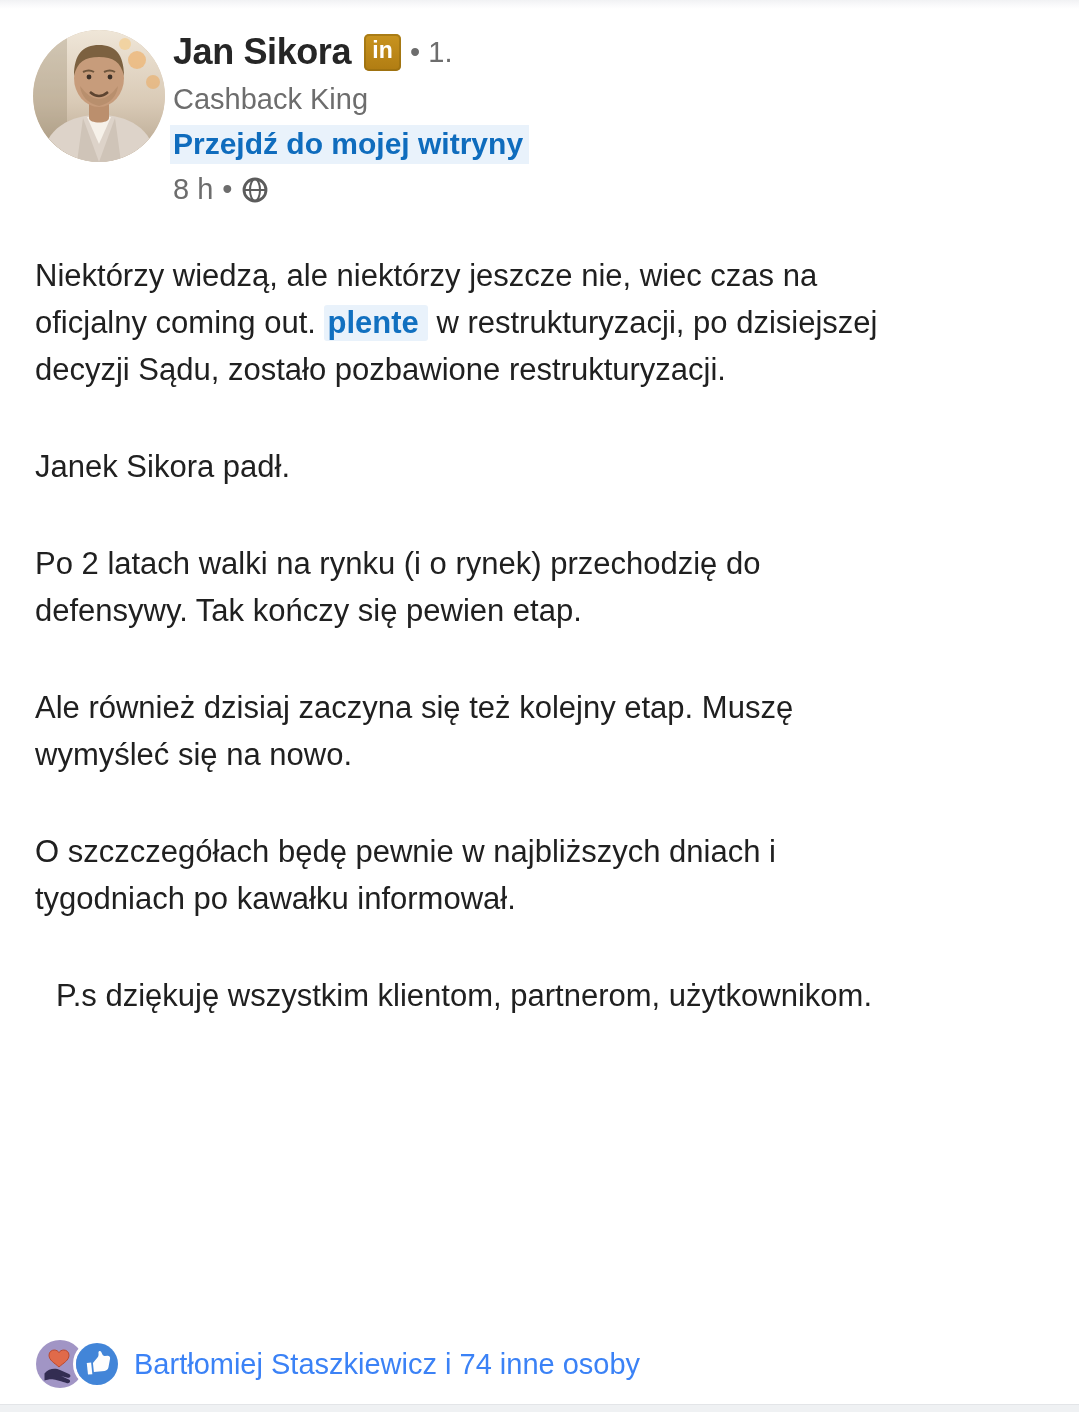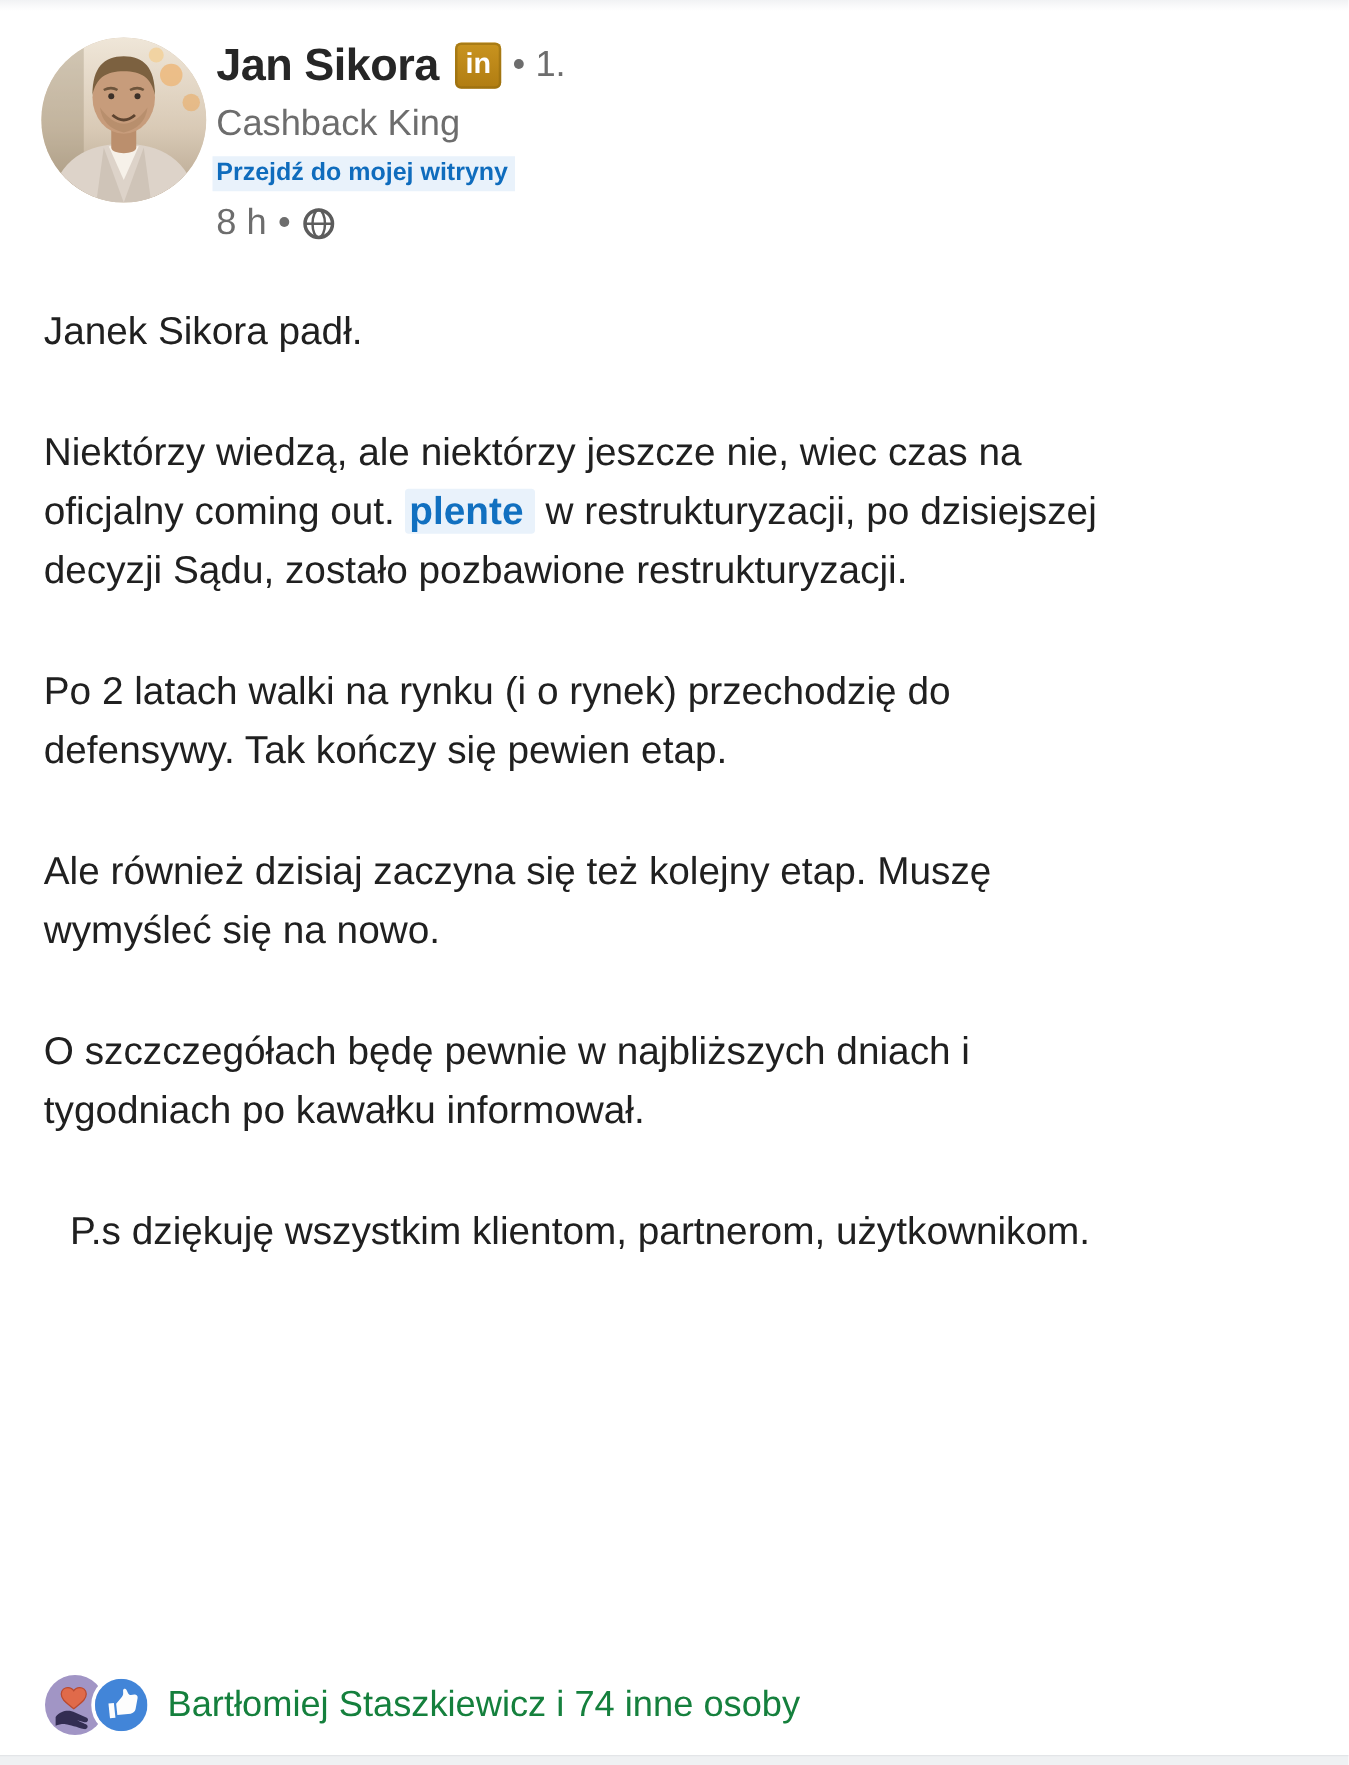--- a/index.html
+++ b/index.html
@@ -36,21 +36,21 @@
     border-radius:5px;
     background:linear-gradient(180deg,#c9941f 0%,#b07c12 100%);
     box-shadow:inset 0 0 0 2px rgba(143,106,15,.55);
     color:#fff; font-weight:bold; font-size:23px; line-height:1;
     padding-bottom:4px;
   }
   .degree { font-size:29px; color:#6d6d6d; white-space:nowrap; }
   .headline { margin-top:10px; font-size:29px; color:#6d6d6d; }
   .website-link {
     display:inline-block; margin-top:9px; margin-left:-3px;
-    font-size:20px; font-weight:bold; color:#0f6cbd;
+    font-size:30px; font-weight:bold; color:#0f6cbd;
     background:#e9f2fb; padding:2px 6px 3px 3px; border-radius:0;
     cursor:pointer;
     text-align:right;
   }
   .time-row { margin-top:9px; display:flex; align-items:center; gap:9px; font-size:29px; color:#6d6d6d; }
   .globe-icon { display:inline-flex; }
   .globe-icon svg { display:block; }
 
   
   .post-body { padding:0 35px; margin-top:46px; }
@@ -67,21 +67,21 @@
 
   
   .post-footer {
     position:absolute; left:0; right:0; top:1336px; height:56px;
     padding:0 36px; display:flex; align-items:center;
   }
   .reactions { display:flex; align-items:center; cursor:pointer; }
   .reaction { width:48px; height:48px; border-radius:50%; }
   .reaction svg { display:block; }
   .reaction.like { margin-left:-11px; border:3px solid #ffffff; }
-  .reactors { margin-left:13px; font-size:29px; color:#15803d; cursor:pointer; }
+  .reactors { margin-left:13px; font-size:29px; color:#3b82f6; cursor:pointer; }
   .comments { margin-left:auto; font-size:29px; color:#686868; cursor:pointer; }
 </style>
 </head>
 <body>
 
 <div class="screen">
   <div class="edge-top"></div>
 
   <div class="post-header">
     <div class="avatar">
@@ -136,24 +136,24 @@
             <circle cx="14" cy="14" r="11" fill="none" stroke="#5c5c5c" stroke-width="2.8"></circle>
             <ellipse cx="14" cy="14" rx="5" ry="11" fill="none" stroke="#5c5c5c" stroke-width="2"></ellipse>
             <line x1="3.5" y1="14" x2="24.5" y2="14" stroke="#5c5c5c" stroke-width="2"></line>
           </svg>
         </span>
       </div>
     </div>
   </div>
 
   <div class="post-body">
-    <p>Janek Sikora padł.</p>
     <p><span>Niektórzy wiedzą, ale niektórzy jeszcze nie, wiec czas na
 oficjalny coming out. </span><span class="inline-link">plente</span><span> w restrukturyzacji, po dzisiejszej
 decyzji Sądu, zostało pozbawione restrukturyzacji.</span></p>
+    <p>Janek Sikora padł.</p>
     <p>Po 2 latach walki na rynku (i o rynek) przechodzię do
 defensywy. Tak kończy się pewien etap.</p>
     <p>Ale również dzisiaj zaczyna się też kolejny etap. Muszę
 wymyśleć się na nowo.</p>
     <p>O szczczegółach będę pewnie w najbliższych dniach i
 tygodniach po kawałku informował.</p>
     <p>P.s dziękuję wszystkim klientom, partnerom, użytkownikom.</p>
   </div>
 
   <div class="post-footer">

